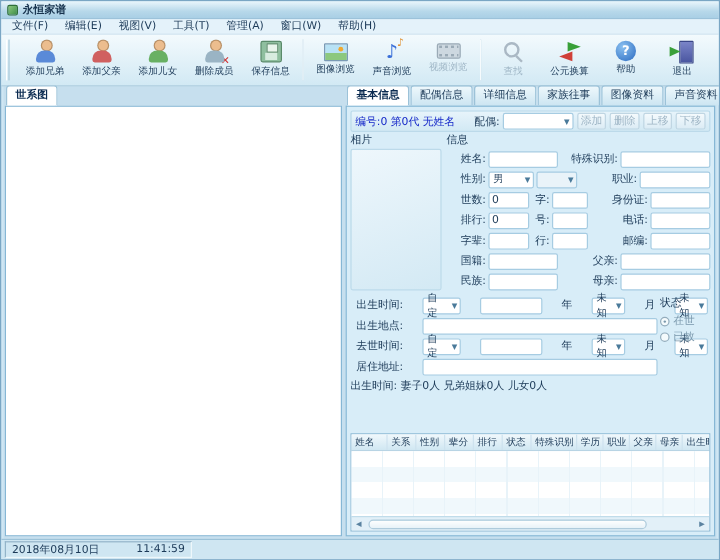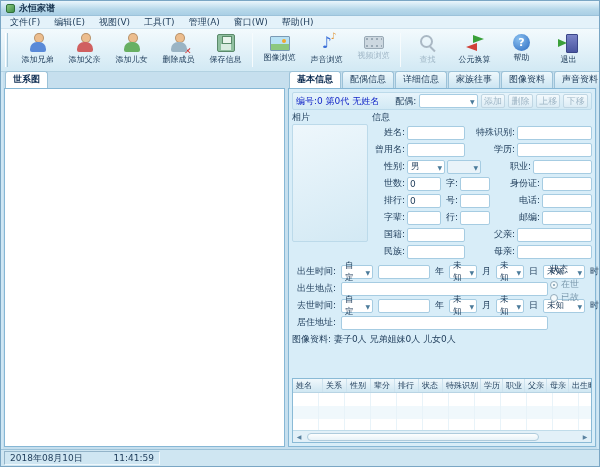--- a/index.html
+++ b/index.html
@@ -114,21 +114,21 @@
   .lm { width:15px; text-align:right; flex:0 0 15px; }
   .iw-a { width:58px; flex:0 0 58px; }
   .iw-s { width:34px; flex:0 0 34px; }
   .iw-m { width:30px; flex:0 0 30px; }
   .iw-f { flex:1; min-width:0; }
   .cw-g { width:38px; flex:0 0 38px; }
   .cw-g2{ width:34px; flex:0 0 34px; }
 
   
   .date-sec { position:relative; margin-top:3px; flex:0 0 auto; }
-  .drow { display:flex; align-items:center; gap:5px; height:17px; margin-right:44px; font-size:8.5px; }
+  .drow { display:flex; align-items:center; gap:16px; height:17px; margin-right:44px; font-size:8.5px; }
   .dlbl { width:44px; text-align:right; flex:0 0 44px; font-size:9px; }
   .c-cust { width:32px; flex:0 0 32px; }
   .d-inp  { width:52px; flex:0 0 52px; }
   .c-un   { width:28px; flex:0 0 28px; }
   .c-unw  { width:42px; flex:0 0 42px; }
   .sfx { flex:0 0 auto; font-size:9px; }
   .p-inp { flex:1; min-width:0; }
 
   .status-box { position:absolute; right:0; top:0; width:42px; }
   .status-title { font-size:9px; margin-bottom:2px; }
@@ -278,26 +278,20 @@
         <div class="info-col">
           <div class="group-title">信息</div>
 
           <div class="frow">
             <span class="l1 lbl">姓名:</span>
             <input class="inp iw-a" value="" style="">
             <span class="l2 lbl">特殊识别:</span>
             <input class="inp iw-f" value="" style="">
           </div>
 
-          <div class="frow">
-            <span class="l1 lbl">曾用名:</span>
-            <input class="inp iw-a" value="" style="">
-            <span class="l2 lbl">学历:</span>
-            <input class="inp iw-f" value="" style="">
-          </div>
 
           <div class="frow">
             <span class="l1 lbl">性别:</span>
             <span class="combo cw-g">
               <span>男</span>
             </span>
             <span class="combo cw-g2 dis">
               <span></span>
             </span>
             <span class="l2 lbl">职业:</span>
@@ -407,21 +401,21 @@
             <span class="radio sel"></span>
             <span>在世</span>
           </div>
           <div class="radio-row">
             <span class="radio"></span>
             <span>已故</span>
           </div>
         </div>
       </div>
 
-      <div class="fam-summary">图像资料: 妻子0人 兄弟姐妹0人 儿女0人</div>
+      <div class="fam-summary">出生时间: 妻子0人 兄弟姐妹0人 儿女0人</div>
 
       <div class="ftable">
         <div class="thead">
           <span class="th" style="width:30px">姓名</span>
           <span class="th" style="width:24px">关系</span>
           <span class="th" style="width:24px">性别</span>
           <span class="th" style="width:24px">辈分</span>
           <span class="th" style="width:24px">排行</span>
           <span class="th" style="width:24px">状态</span>
           <span class="th" style="width:38px">特殊识别</span>

